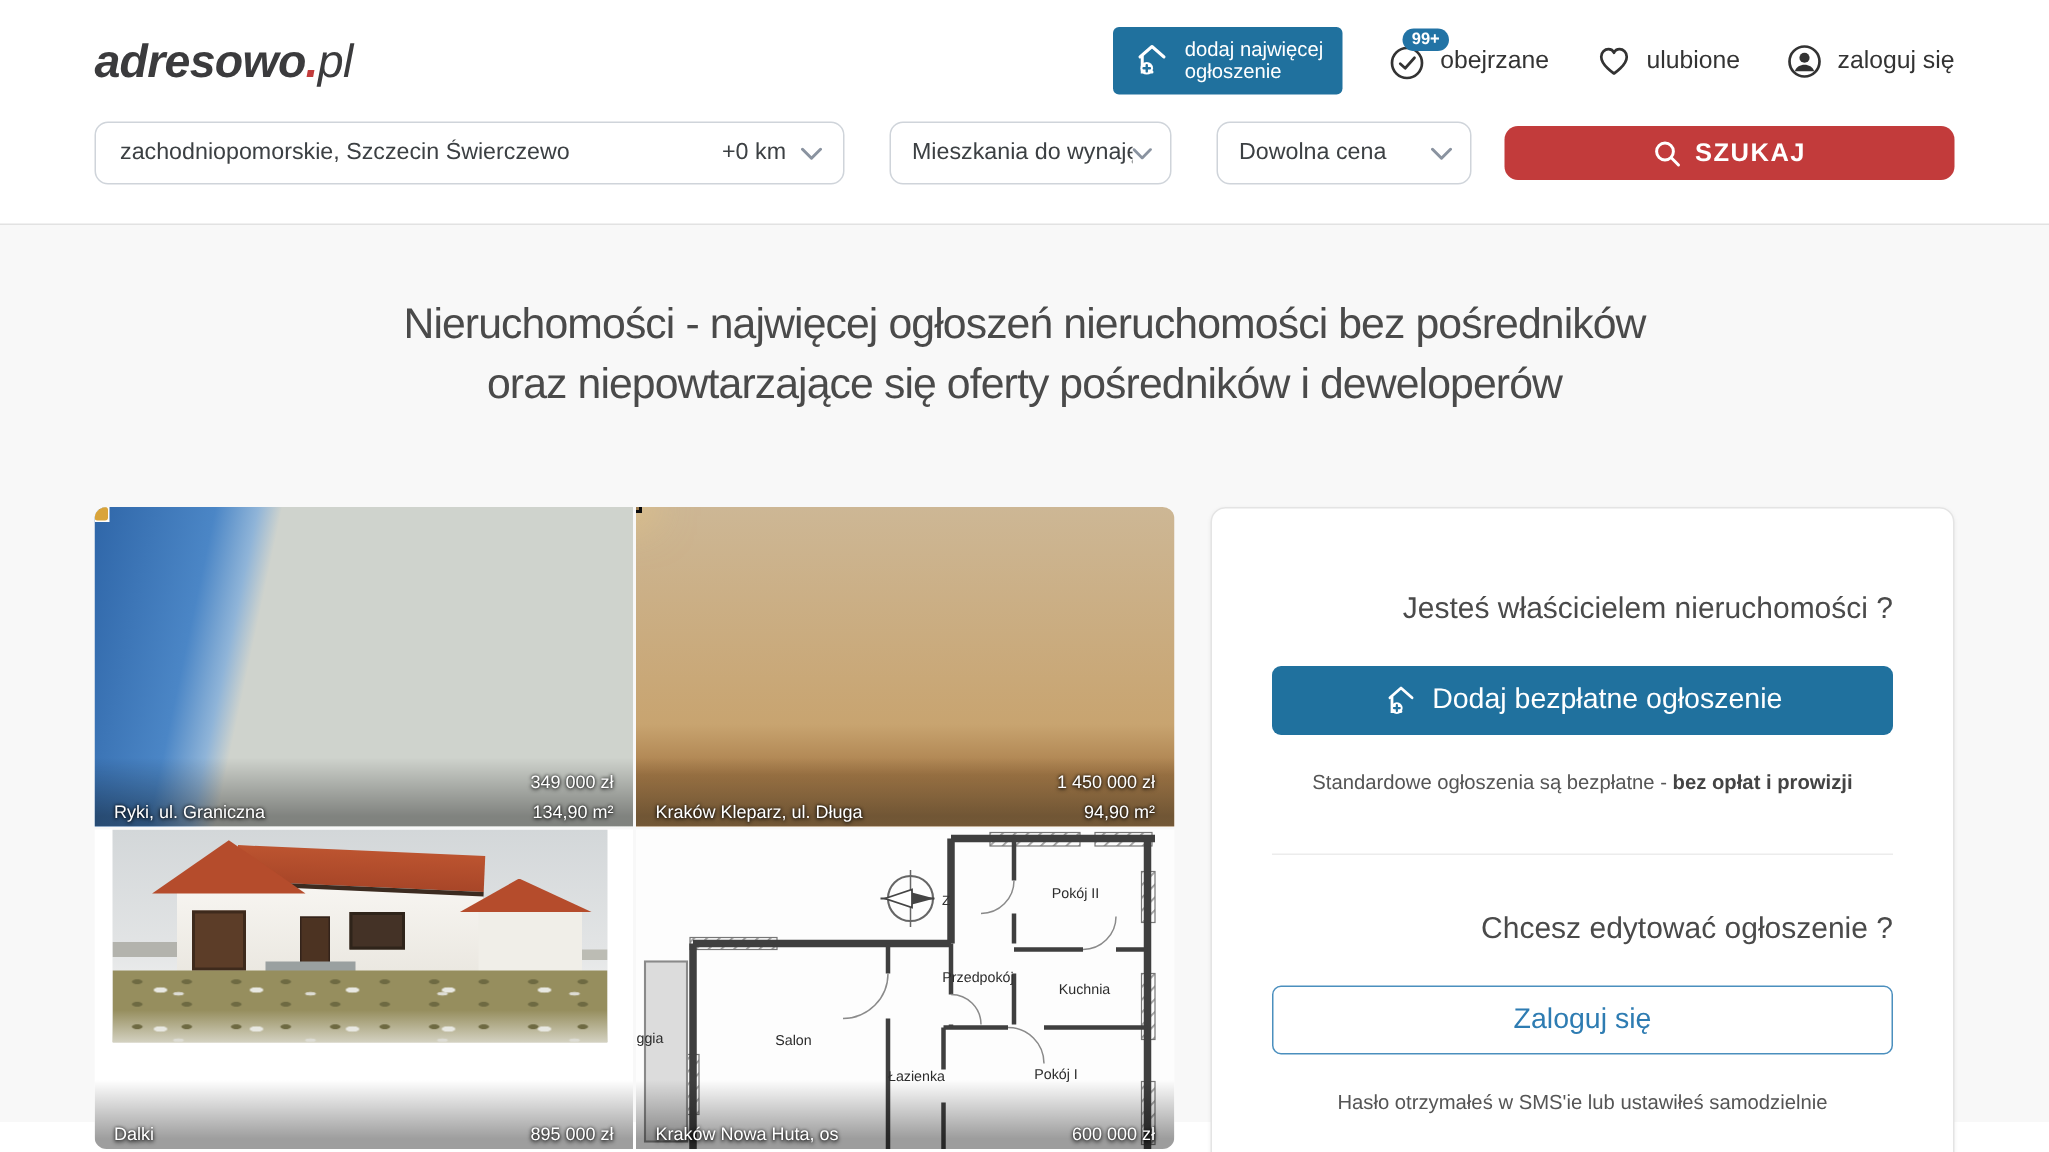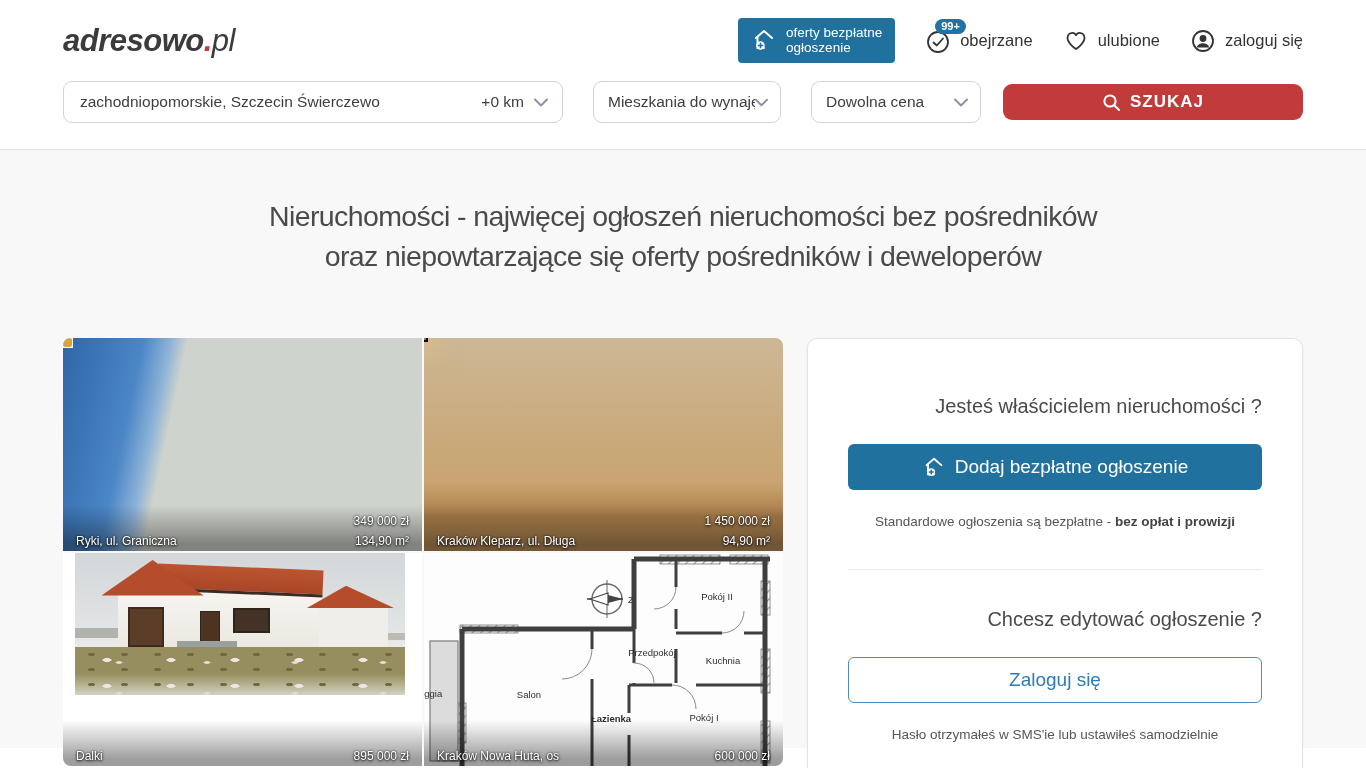--- a/index.html
+++ b/index.html
@@ -132,21 +132,21 @@
     <button class="btn-add-header">
       <span class="icon-wrap">
         <svg width="26" height="26" viewBox="0 0 26 26" fill="none">
           <path d="M5 11 L13 4 L21 11" stroke="#fff" stroke-width="2" stroke-linecap="round" stroke-linejoin="round"></path>
           <path d="M6.5 10.5 V21 H13" stroke="#fff" stroke-width="2" stroke-linecap="round"></path>
           <circle cx="9.5" cy="18.5" r="4.2" fill="#fff"></circle>
           <path d="M9.5 16.4 V20.6 M7.4 18.5 H11.6" stroke="#20719e" stroke-width="1.6" stroke-linecap="round"></path>
         </svg>
       </span>
       <span class="txt">
-        <span>oferty bezpłatne</span><br>
+        <span>dodaj najwięcej</span><br>
         <span>ogłoszenie</span>
       </span>
     </button>
 
     <div class="nav-item">
       <span class="icon-wrap">
         <svg width="26" height="26" viewBox="0 0 26 26" fill="none">
           <circle cx="13" cy="14" r="10" stroke="#333" stroke-width="1.8"></circle>
           <path d="M8.5 14.5 L11.8 17.5 L18 10.5" stroke="#333" stroke-width="1.8" stroke-linecap="round" stroke-linejoin="round"></path>
         </svg>
@@ -342,21 +342,21 @@
               <polygon points="166,46 184,40 184,52" fill="#fff" stroke="#444" stroke-width="1.2"></polygon>
               <polygon points="184,42 199,46 184,50" fill="#444"></polygon>
             </g>
             <text x="204" y="50" font-size="9" fill="#333">Z</text>
           </svg>
           <span class="plan-label" style="left:293px; top:43px;">Pokój II</span>
           <span class="plan-label" style="left:228px; top:99px;">Przedpokój</span>
           <span class="plan-label" style="left:299px; top:107px;">Kuchnia</span>
           <span class="plan-label" style="left:105px; top:141px;">Salon</span>
           <span class="plan-label" style="left:4px;  top:140px;">Loggia</span>
-          <span class="plan-label" style="left:187px; top:165px;font-weight:bold;">Łazienka</span>
+          <span class="plan-label" style="left:187px; top:165px;">Łazienka</span>
           <span class="plan-label" style="left:280px; top:164px;">Pokój I</span>
         </div>
         <div class="caption">
           <span class="loc">Kraków Nowa Huta, os</span>
           <span class="price-block">
             <span style="display:block">600 000 zł</span>
             <span style="display:block"></span>
           </span>
         </div>
       </div>

